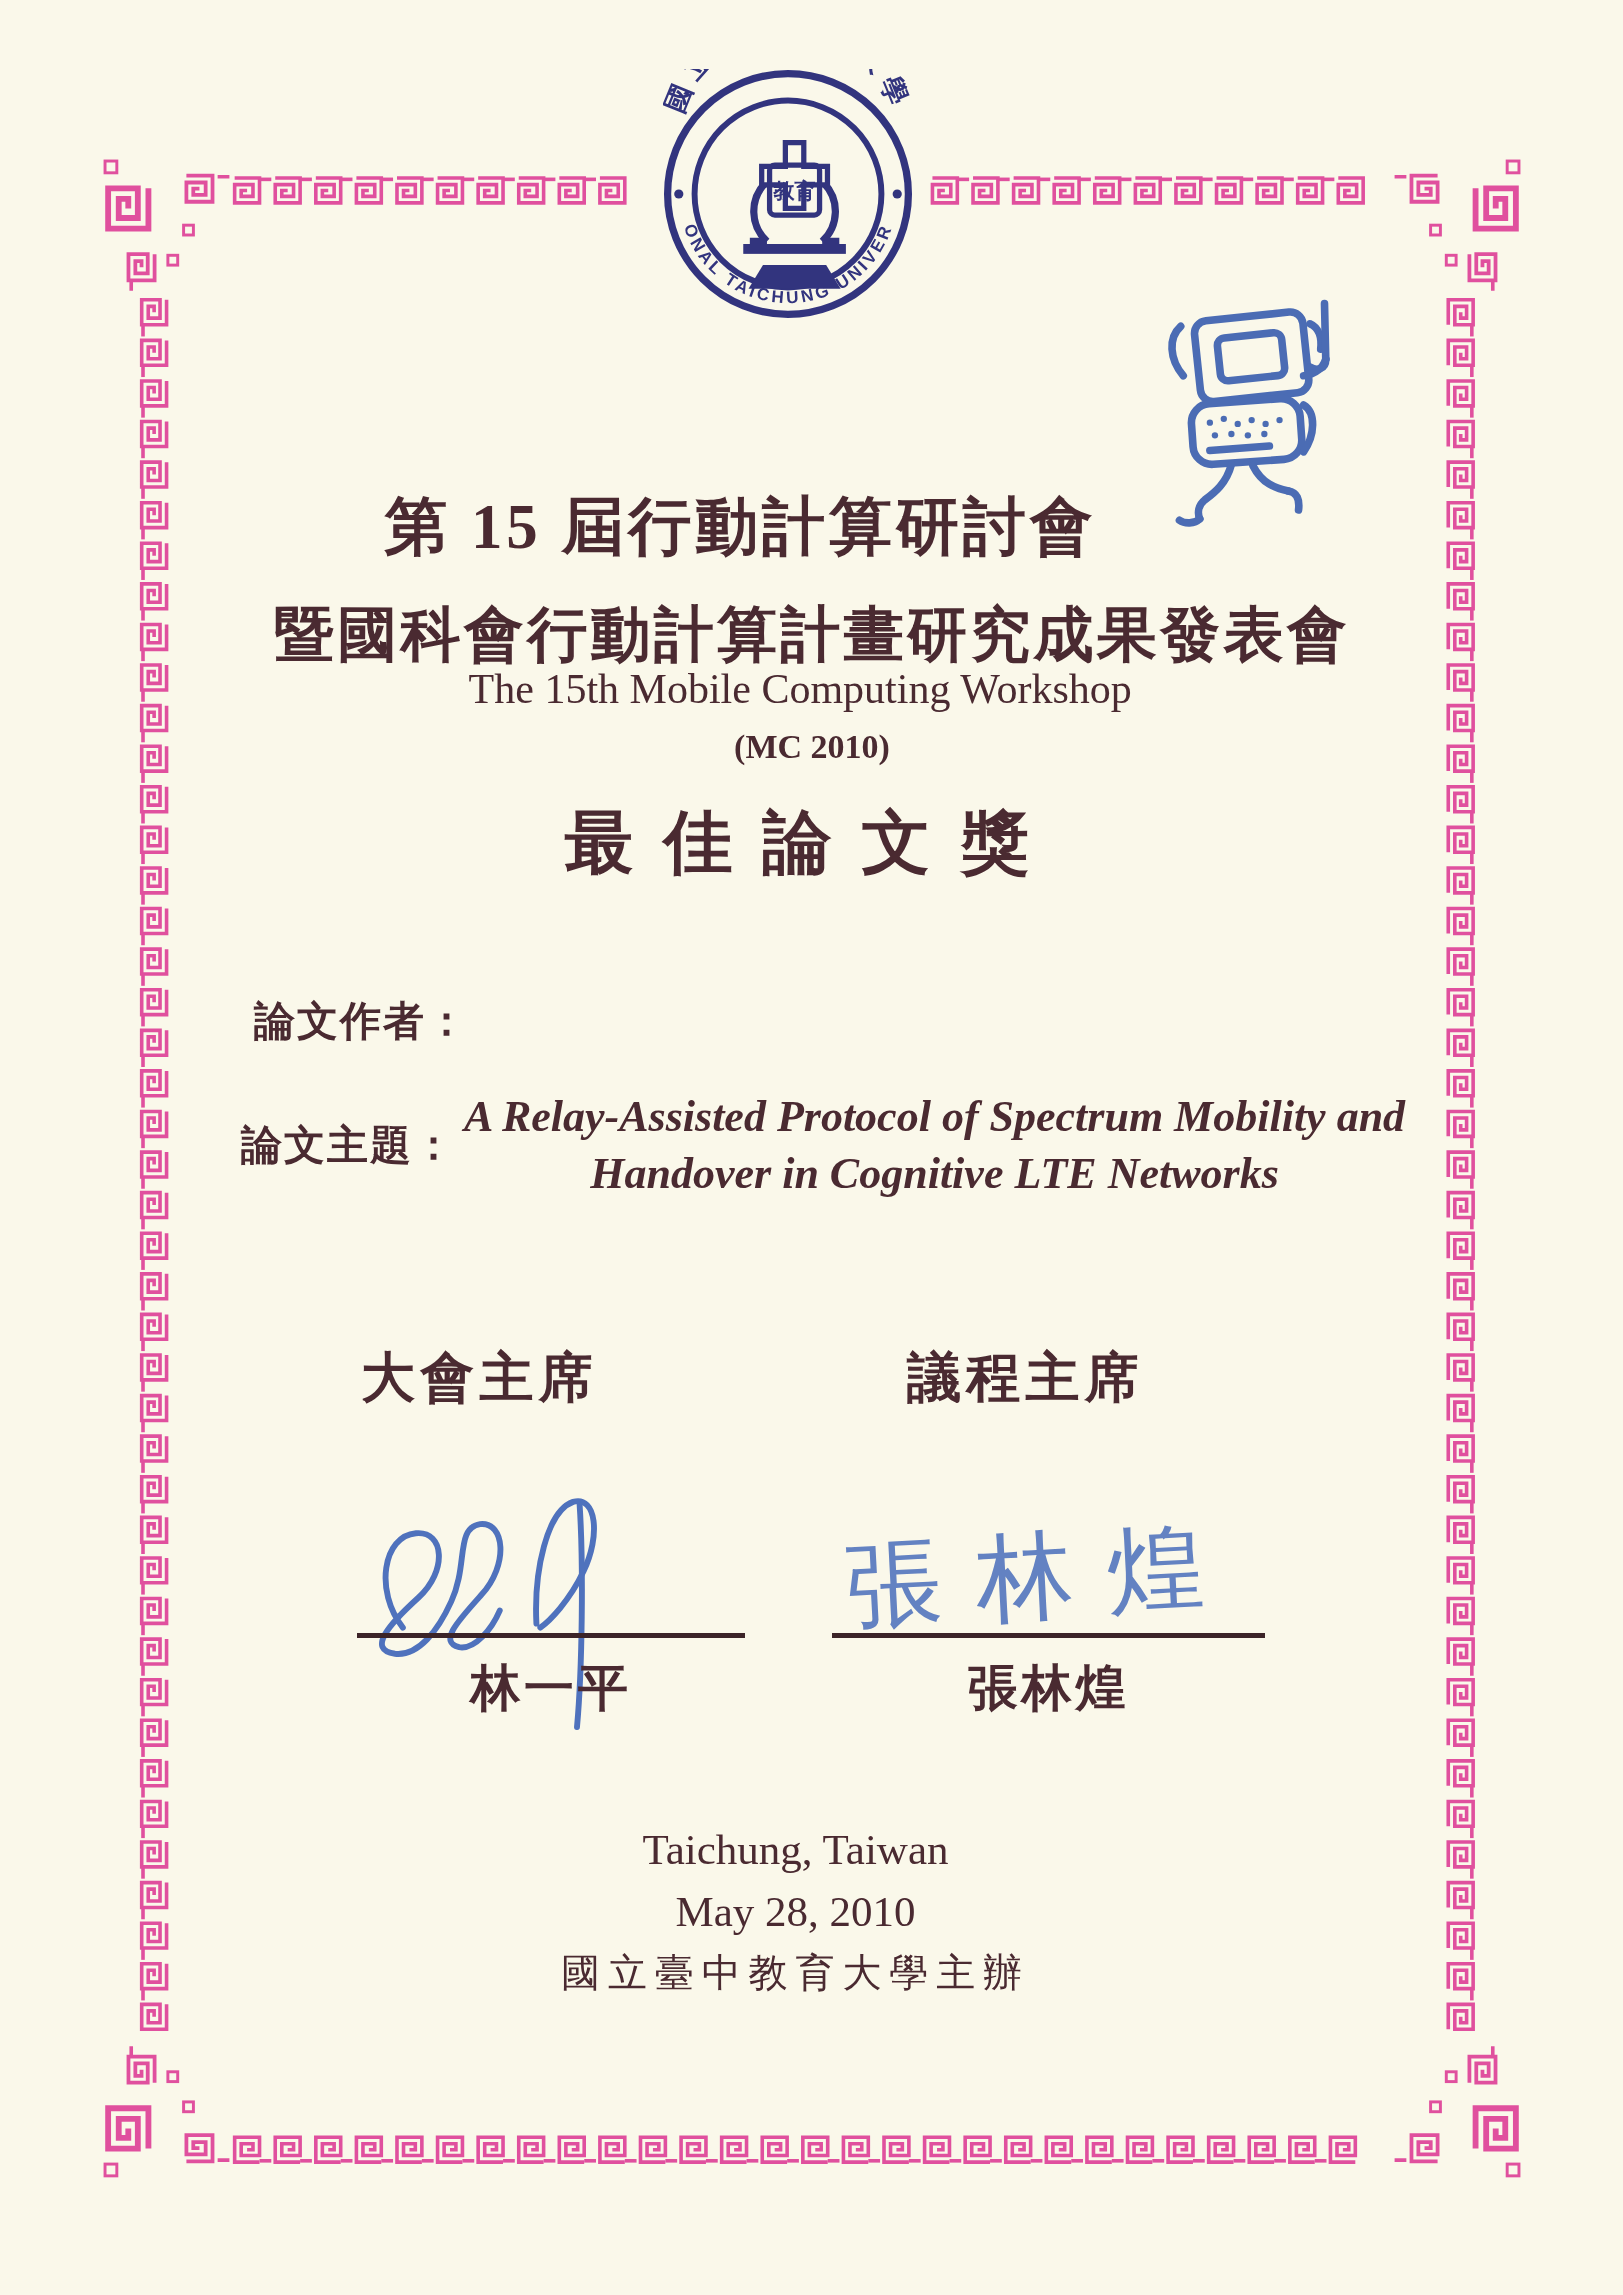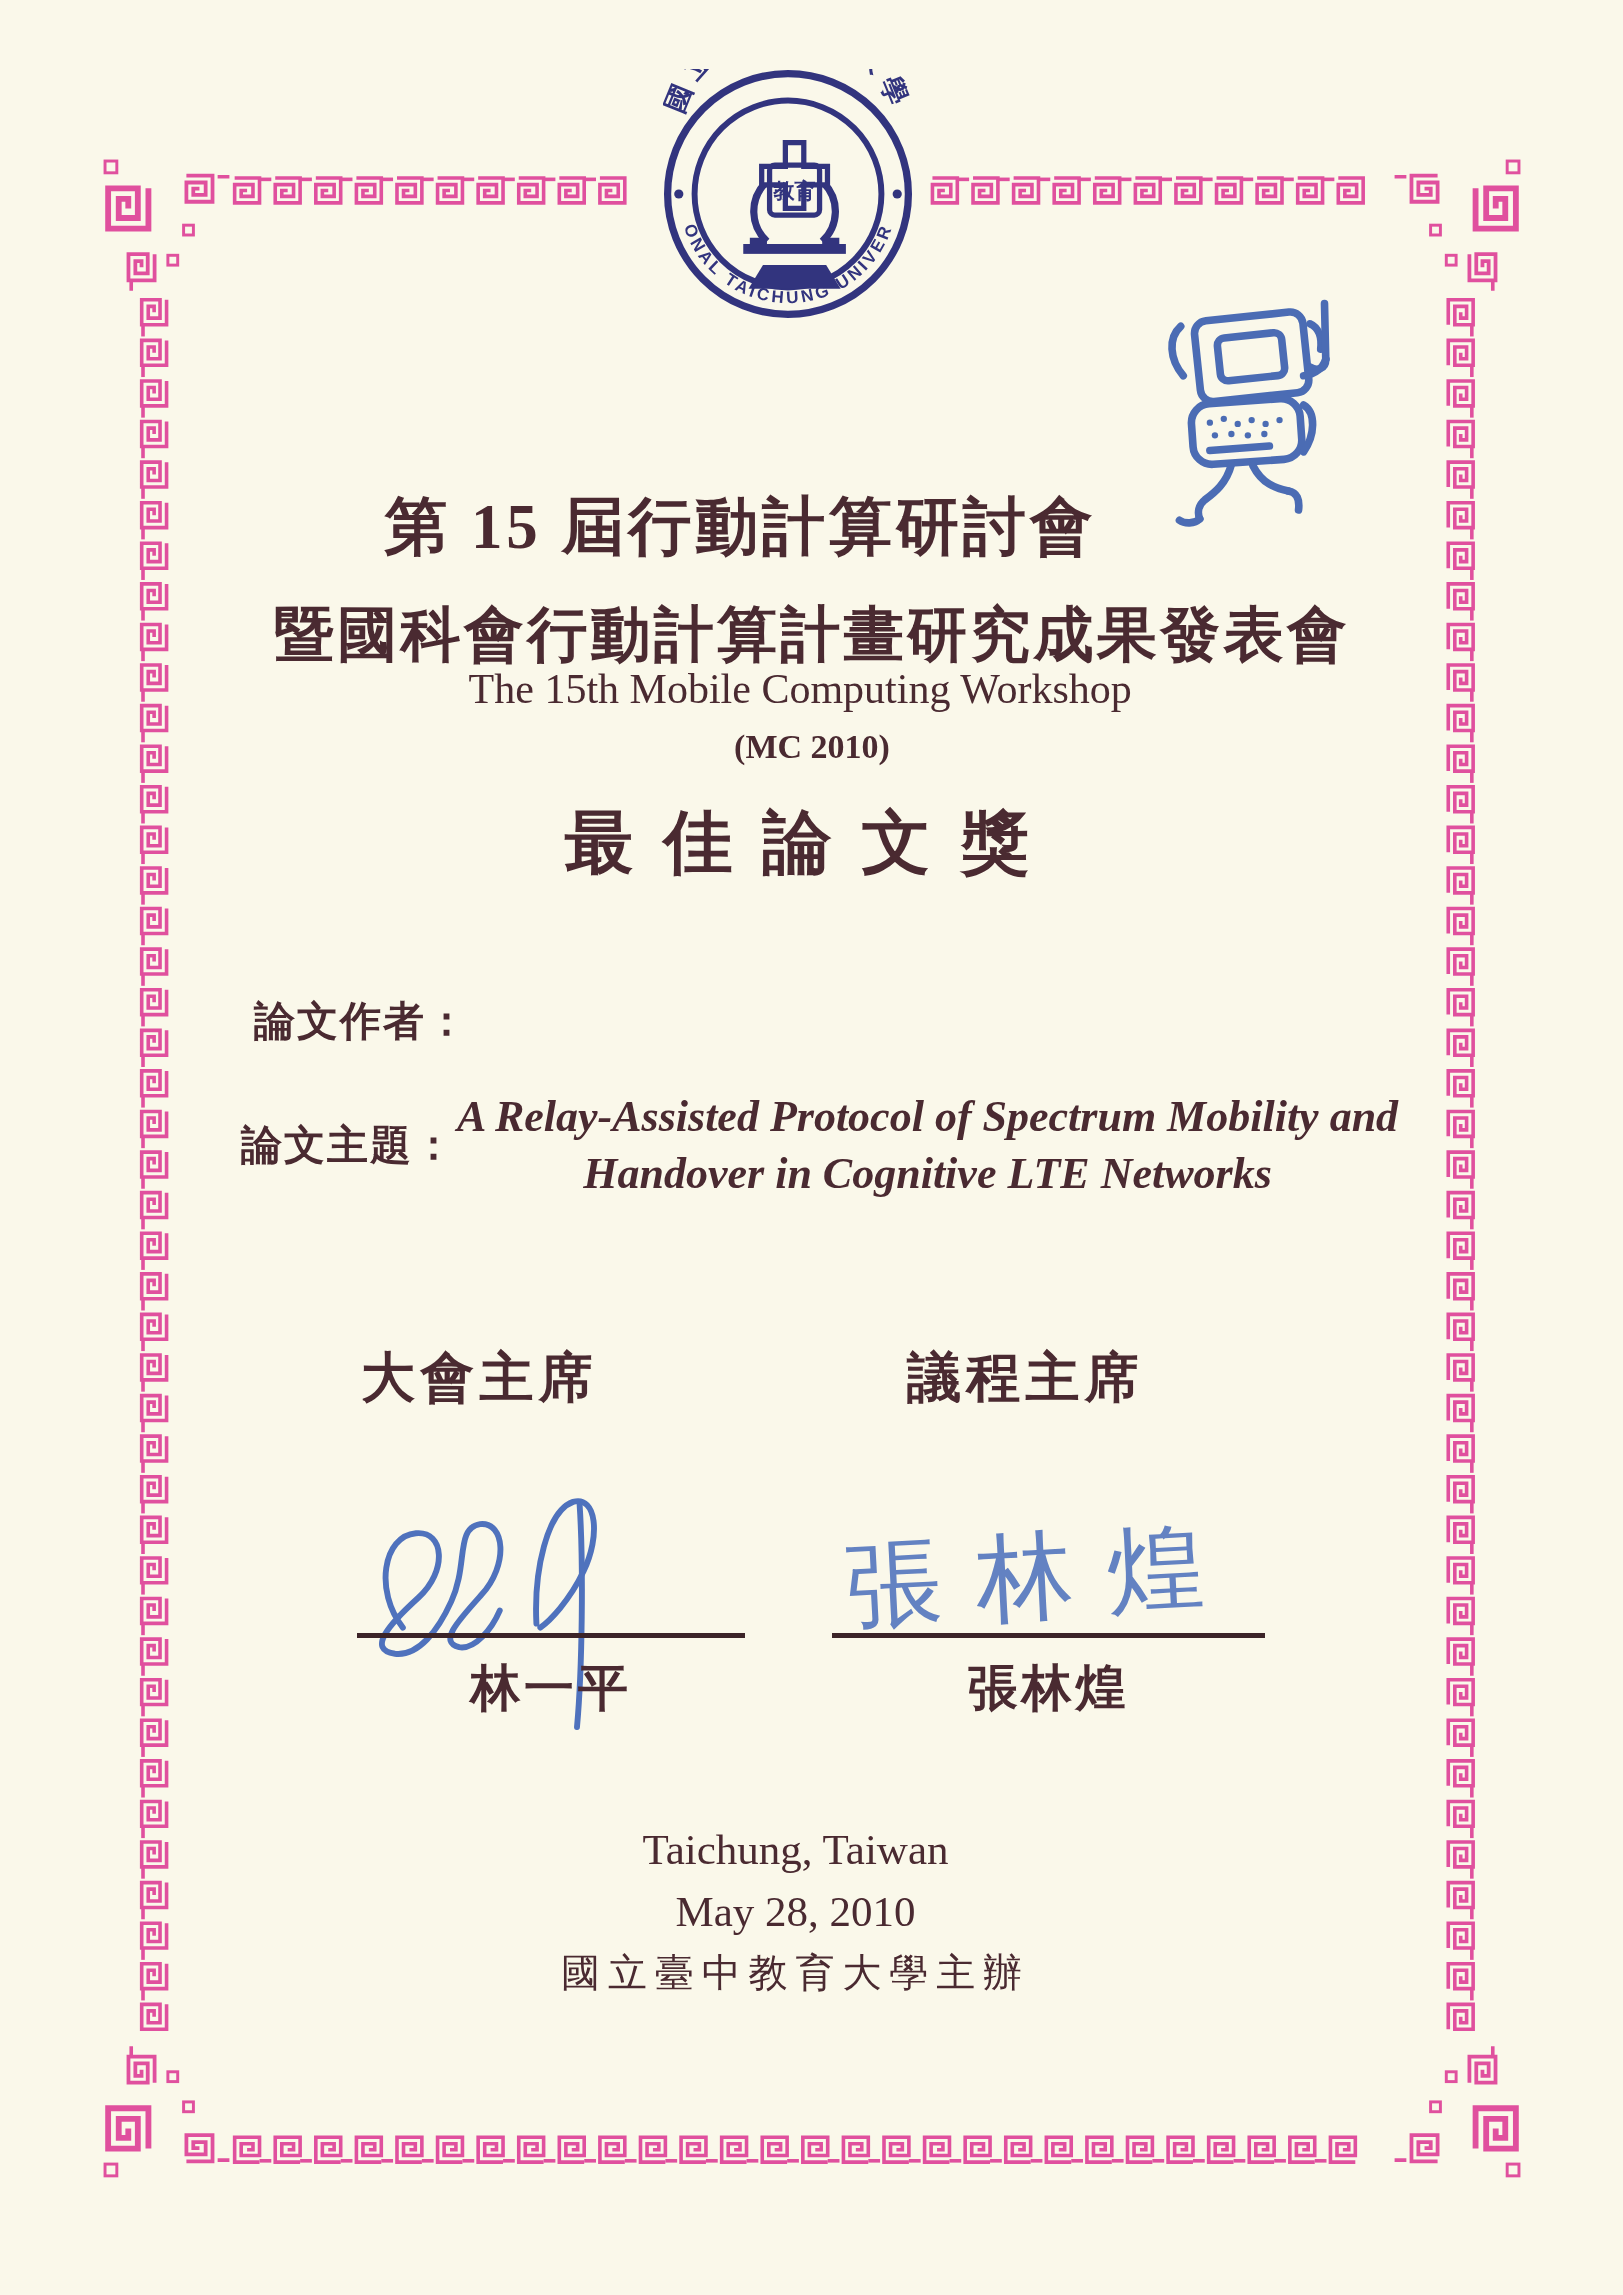--- a/index.html
+++ b/index.html
@@ -682,21 +682,21 @@
   <div class="t center zh-bold" style="left: 0px; top: 727px; width: 1624px; font-size: 34px; color: rgb(74, 42, 49); font-family: Liberation Serif, serif;">(MC 2010)</div>
 
   <div class="t center zh-bold" style="left: 0px; top: 804px; width: 1624px; font-size: 69px; letter-spacing: 30px; color: rgb(74, 42, 49);">最佳論文獎</div>
 
   <div class="label-row" style="left: 254px; top: 994px; width: 1146px; color: rgb(74, 42, 49);">
     <div class="lab zh-bold" style="font-size:41px;letter-spacing:2px;color:inherit;">論文作者：</div>
   </div>
 
   <div class="label-row" style="left: 241px; top: 1088px; width: 1165px; color: rgb(74, 42, 49); align-items: center;">
     <div class="lab zh-bold" style="font-size:41px;letter-spacing:2px;">論文主題：</div>
-    <div class="val" style="margin-left:1px;">
+    <div class="val" style="margin-left:8px;">
       <div class="italic" style="font-size:44px;line-height:1.3;">A Relay-Assisted Protocol of Spectrum Mobility and</div>
       <div class="italic center" style="font-size:44px;line-height:1.3;">Handover in Cognitive LTE Networks</div>
     </div>
   </div>
 
   <div class="t zh-bold" style="left: 361px; top: 1347px; font-size: 54px; letter-spacing: 5.2px; color: rgb(74, 42, 49);">大會主席</div>
   <div class="t zh-bold" style="left: 907px; top: 1347px; font-size: 54px; letter-spacing: 5.2px; color: rgb(74, 42, 49);">議程主席</div>
 
   <div id="sig-left-wrap" class="abs" style="left:340px;top:1473px;width:419px;height:262px;"><svg width="419" height="262" viewBox="0 0 640 400" fill="none" stroke="#4f72bd" stroke-width="9" stroke-linecap="round">
   <path d="M96 236 C52 180 66 96 116 92 C160 88 164 150 120 190 C76 230 40 270 84 276

